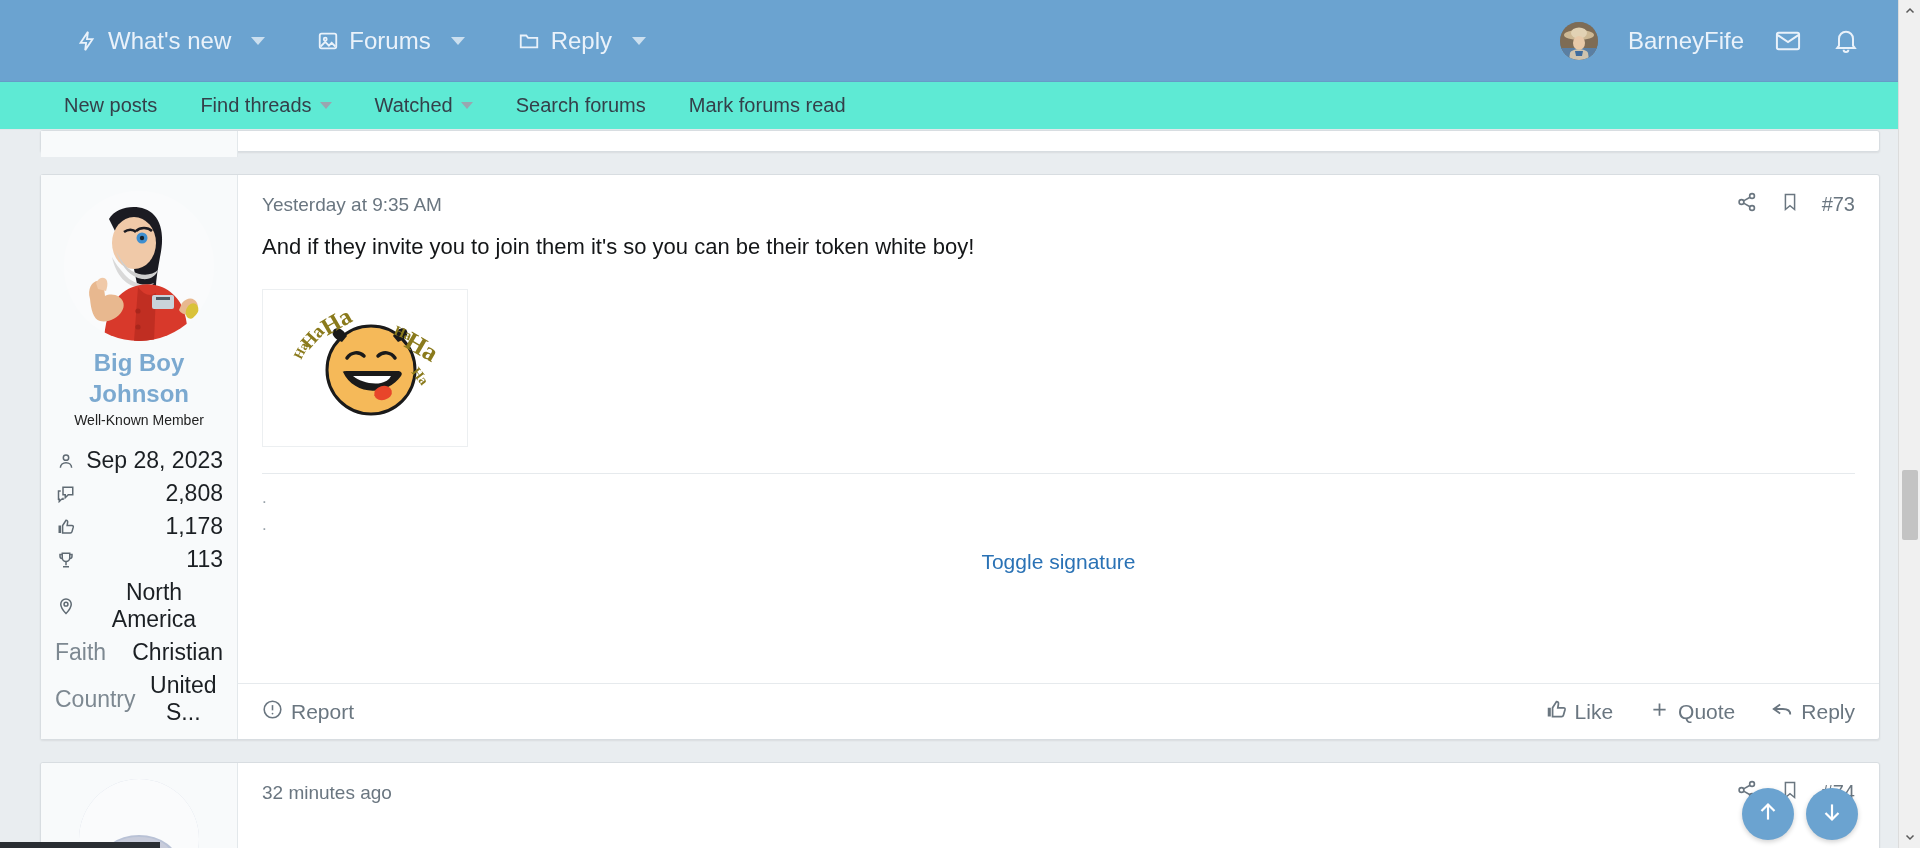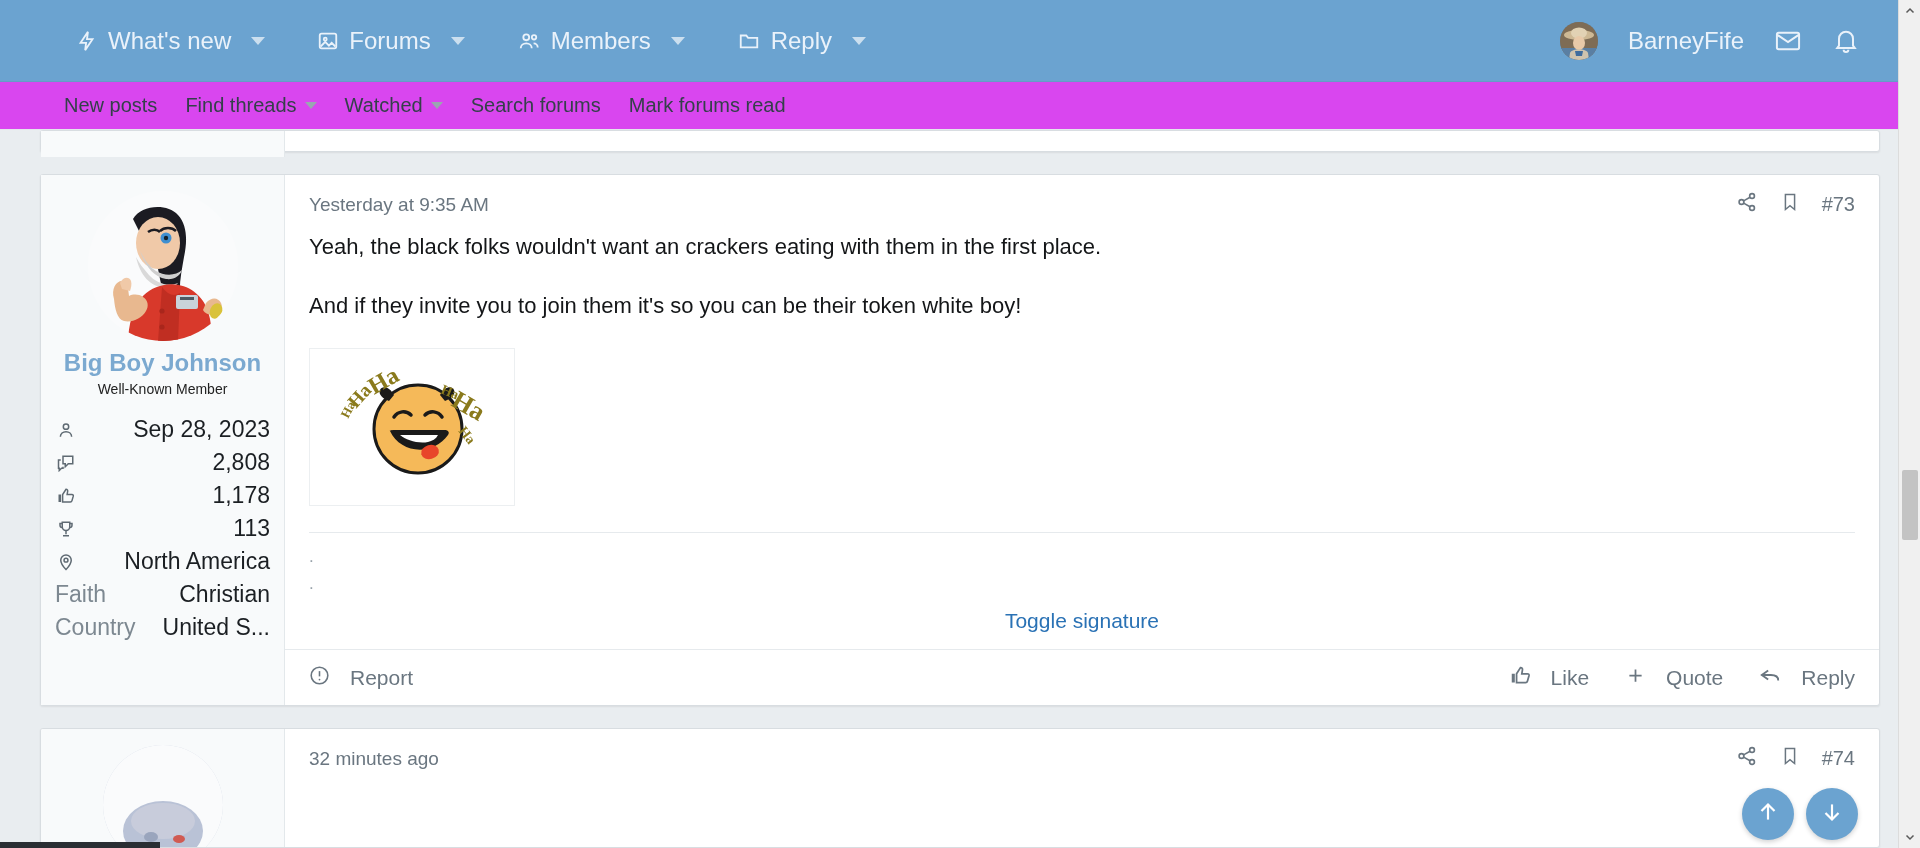--- a/index.html
+++ b/index.html
@@ -60,25 +60,25 @@
     border-radius: 50%;
     overflow: hidden;
     flex: none;
     background: #5d7f9e;
   }
   .nav-icon-btn { cursor: pointer; display: flex; align-items: center; }
 
   
   .subnav {
     height: 48px;
-    background: #d946ef;
+    background: #5eead4;
     display: flex;
     align-items: center;
     padding-left: 50px;
-    gap: 0;
+    gap: 15px;
     border-bottom: 1px solid #e3e8eb;
   }
   .subnav-item {
     display: flex;
     align-items: center;
     color: #34404a;
     font-size: 20px;
     padding: 0 14px;
     cursor: pointer;
     white-space: nowrap;
@@ -106,21 +106,21 @@
     border-radius: 3px;
     display: flex;
     box-shadow: 0 1px 2px rgba(0,0,0,.07);
   }
   .post-partial-top {
     height: 22px;
     margin-bottom: 22px;
   }
 
   .post-side {
-    width: 244px;
+    width: 197px;
     flex: none;
     background: #f8fafb;
     border-right: 1px solid #e3e8eb;
     padding: 16px 14px 10px;
     text-align: center;
   }
   .avatar-lg {
     width: 150px; height: 150px;
     border-radius: 50%;
     margin: 0 auto 6px;
@@ -228,21 +228,21 @@
     border-top: 1px solid #e6eaed;
     display: flex;
     align-items: center;
     padding: 14px 24px;
     font-size: 21px;
     color: #6a7680;
   }
   .foot-btn {
     display: flex;
     align-items: center;
-    gap: 20px;
+    gap: 8px;
     cursor: pointer;
     color: #6a7680;
   }
   .foot-right {
     margin-left: auto;
     display: flex;
     align-items: center;
     gap: 36px;
   }
 
@@ -332,32 +332,20 @@
       <svg width="22" height="22" viewBox="0 0 24 24" fill="none" stroke="#eaf2fa" stroke-width="2">
         <rect x="3" y="4" width="18" height="16" rx="2"></rect>
           <circle cx="9" cy="10" r="1.6"></circle>
         <path d="M4 18l5-5 4 4 3-3 4 4"></path>
       </svg>
     </span>
     <span>Forums</span>
     <span class="caret"></span>
   </div>
 
-  <div class="nav-tab">
-    <span class="ico">
-      <svg width="24" height="22" viewBox="0 0 24 24" fill="none" stroke="#eaf2fa" stroke-width="2">
-        <circle cx="9" cy="8" r="3.2"></circle>
-          <path d="M3 20c0-3.3 2.7-5.5 6-5.5s6 2.2 6 5.5"></path>
-        <circle cx="17.5" cy="8" r="2.4"></circle>
-          <path d="M17 14.6c2.6 0 4.5 1.9 4.5 4.4"></path>
-      </svg>
-    </span>
-    <span>Members</span>
-    <span class="caret"></span>
-  </div>
 
   <div class="nav-tab">
     <span class="ico">
       <svg width="24" height="22" viewBox="0 0 24 24" fill="none" stroke="#eaf2fa" stroke-width="2">
         <path d="M3 6h6l2 2.5h10V19H3z"></path>
       </svg>
     </span>
     <span>Reply</span>
     <span class="caret"></span>
   </div>
@@ -525,21 +513,20 @@
           <span>
             <svg width="20" height="22" viewBox="0 0 24 24" fill="none" stroke="#6a7680" stroke-width="1.8">
               <path d="M6.5 3h11v18l-5.5-4.5L6.5 21z"></path>
             </svg>
           </span>
           <span class="hnum">#73</span>
         </span>
       </div>
 
       <div class="post-body">
-        <p>Yeah, the black folks wouldn't want an crackers eating with them in the first place.</p>
         <p>And if they invite you to join them it's so you can be their token white boy!</p>
         <div class="emoji-box">
           <svg width="180" height="140" viewBox="0 0 180 140">
             <circle cx="96" cy="72" r="44" fill="#f5b959" stroke="#1a1a1a" stroke-width="3"></circle>
             <path d="M72 38c-4-8-12-10-14-5-2 4 3 9 9 11z" fill="#1a1a1a"></path>
             <path d="M118 38c4-8 12-10 14-5 2 4-3 9-9 11z" fill="#1a1a1a"></path>
             <path d="M72 60c4-6 12-7 17-2" stroke="#1a1a1a" stroke-width="3.5" fill="none" stroke-linecap="round"></path>
             <path d="M103 58c5-5 13-4 17 2" stroke="#1a1a1a" stroke-width="3.5" fill="none" stroke-linecap="round"></path>
             <path d="M68 74c10 22 42 26 58 4 2-3 0-5-4-5H72c-3 0-5 1-4 1z" fill="#1a1a1a"></path>
             <path d="M78 78h38c-2 4-6 6-10 7-10 2-22-2-28-7z" fill="#fff"></path>

